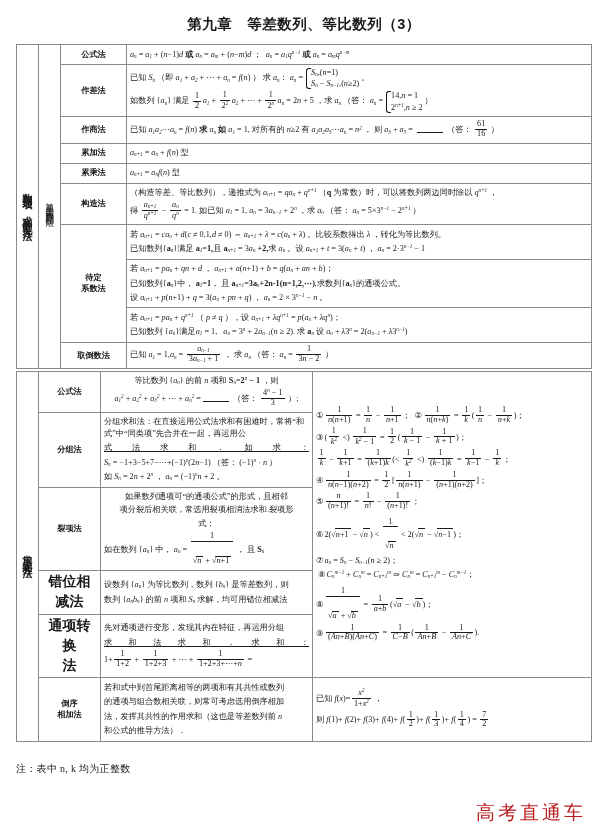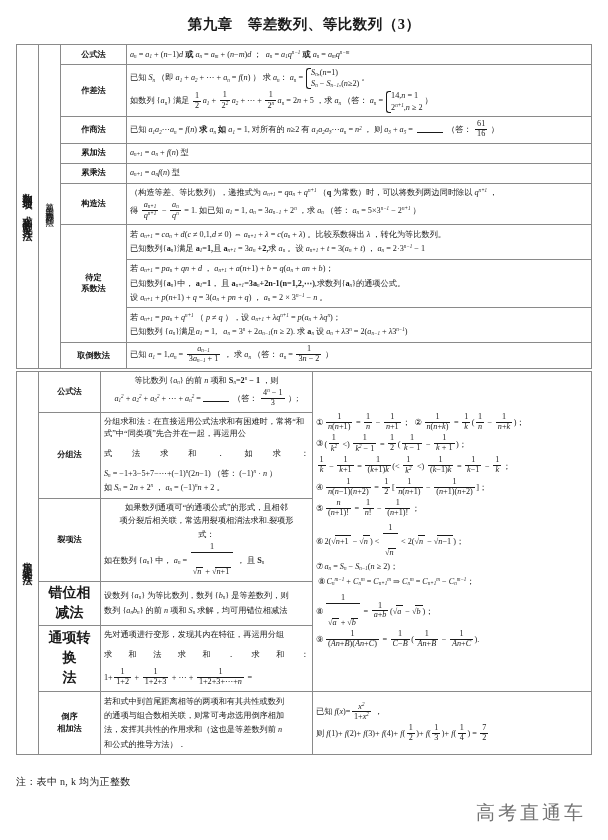--- a/index.html
+++ b/index.html
@@ -6,21 +6,21 @@
   body{
     width:608px;height:840px;background:#ffffff;
     font-family:"Liberation Serif","DejaVu Serif",serif;
     color:#1a1a1a;overflow:hidden;
   }
   .page{position:relative;width:608px;height:840px;box-sizing:border-box;}
 
   .doc-title{
     text-align:center;font-size:14.5px;font-weight:bold;
     letter-spacing:.5px;padding:15px 0 10px 0;
-    font-family:Liberation Serif, serif;
+    font-family:Liberation Sans, sans-serif;
   }
 
   table.grid{
     border-collapse:collapse;width:576px;margin:0 auto;
     table-layout:fixed;
   }
   table.grid td{
     border:1px solid #8a8a8a;
     vertical-align:middle;
     padding:1px 3px;
@@ -52,21 +52,22 @@
   }
   td.mlabel.small{font-size:14px;}
   td.body{padding:3px 5px;}
   td.body2{padding:3px 5px;width:auto;}
   td.fbox{padding:4px 5px;vertical-align:top;}
 
   .ln{display:block;margin:2.5px 0;white-space:nowrap;}
   .ln.wrap{white-space:normal;}
   .just{
     display:block;text-align:justify;text-align-last:justify;
-    margin:8px 0;
+    margin:2px 0;
+    text-decoration:underline;
   }
   .ctr{display:block;text-align:center;margin:2px 0;}
 
   
   i,.it{font-style:italic;font-family:"Liberation Serif","DejaVu Serif",serif;}
   .bf{font-weight:bold;font-style:normal;}
   sub{font-size:.62em;vertical-align:-.28em;font-style:italic;}
   sup{font-size:.62em;vertical-align:.52em;font-style:italic;}
   .frac{
     display:inline-block;vertical-align:middle;text-align:center;
@@ -92,21 +93,21 @@
   .ul{display:inline-block;width:26px;border-bottom:1px solid #1a1a1a;
       height:.85em;vertical-align:-.1em;margin:0 2px;}
   .num-c{font-style:normal;font-size:1.02em;margin-right:1px;}
 
   .note{
     width:576px;margin:20px auto 0 auto;font-size:10px;
     letter-spacing:.3px;
   }
   .watermark{
     position:absolute;right:22px;bottom:14px;
-    font-size:19px;color:#737373;letter-spacing:3px;
+    font-size:19px;color:#b91c1c;letter-spacing:3px;
     font-family:Liberation Sans, sans-serif;
   }
 </style>
 </head>
 <body>
 
 <div class="page">
 
   <div class="doc-title">第九章　等差数列、等比数列（3）</div>
 

